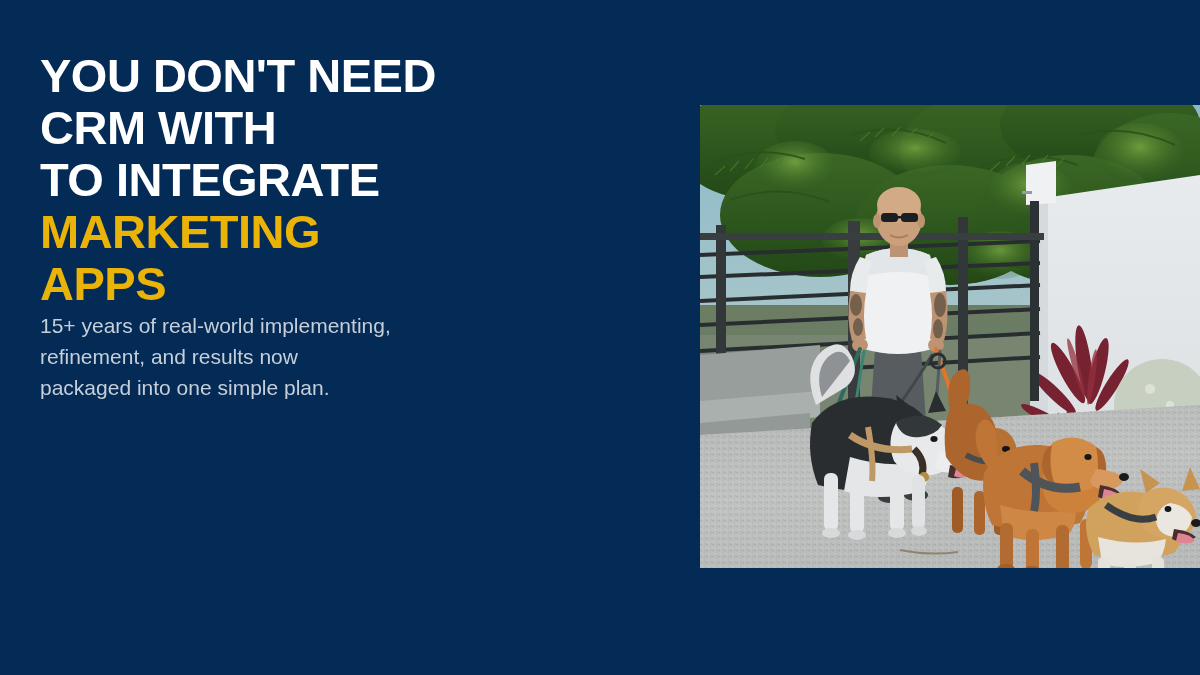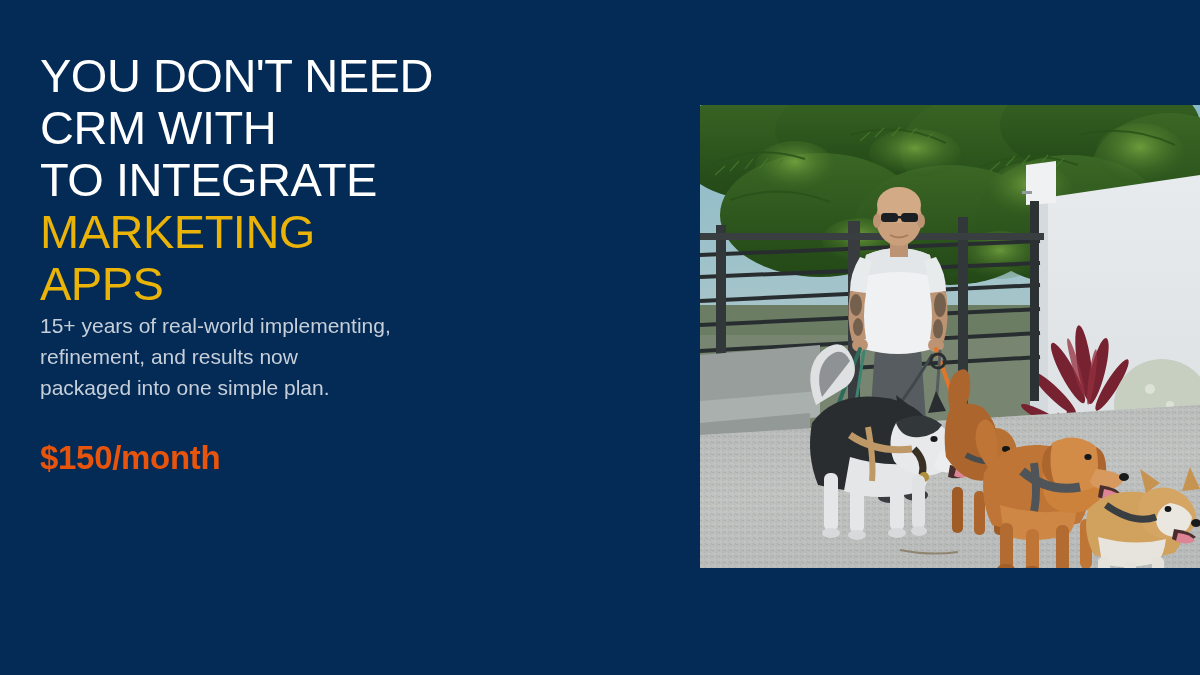--- a/index.html
+++ b/index.html
@@ -8,21 +8,21 @@
     background:#042B55;
     font-family:"Liberation Sans", sans-serif;
     position:relative;
   }
   .slide { position:absolute; inset:0; background:#042B55; }
 
   
   .copy { position:absolute; left:40px; top:50px; width:620px; }
 
   .headline {
-    font-weight:normal;
+    font-weight:bold;
     font-size:47px;
     line-height:52px;
     letter-spacing:-0.5px;
     color:#FFFFFF;
     text-transform:uppercase;
   }
   .headline .hl-accent { color:#eab308; display:block; }
   .headline .hl-line { display:block; }
 
   .subcopy {
@@ -66,21 +66,20 @@
       <span class="hl-accent">MARKETING</span>
       <span class="hl-accent">APPS</span>
     </div>
 
     <div class="subcopy">
       <span class="sub-line">15+ years of real-world implementing,</span>
       <span class="sub-line">refinement, and results now</span>
       <span class="sub-line">packaged into one simple plan.</span>
     </div>
 
-    <div class="price">$150/month</div>
   </div>
 
   <div class="photo">
     <svg viewBox="0 0 500 463" preserveAspectRatio="xMidYMid slice">
       <defs>
         <linearGradient id="sky" x1="0" y1="0" x2="0" y2="1">
           <stop offset="0%" stop-color="#9ed2ef"></stop>
           <stop offset="100%" stop-color="#c5e4f3"></stop>
         </linearGradient>
         <linearGradient id="gravel" x1="0" y1="0" x2="0.3" y2="1">

